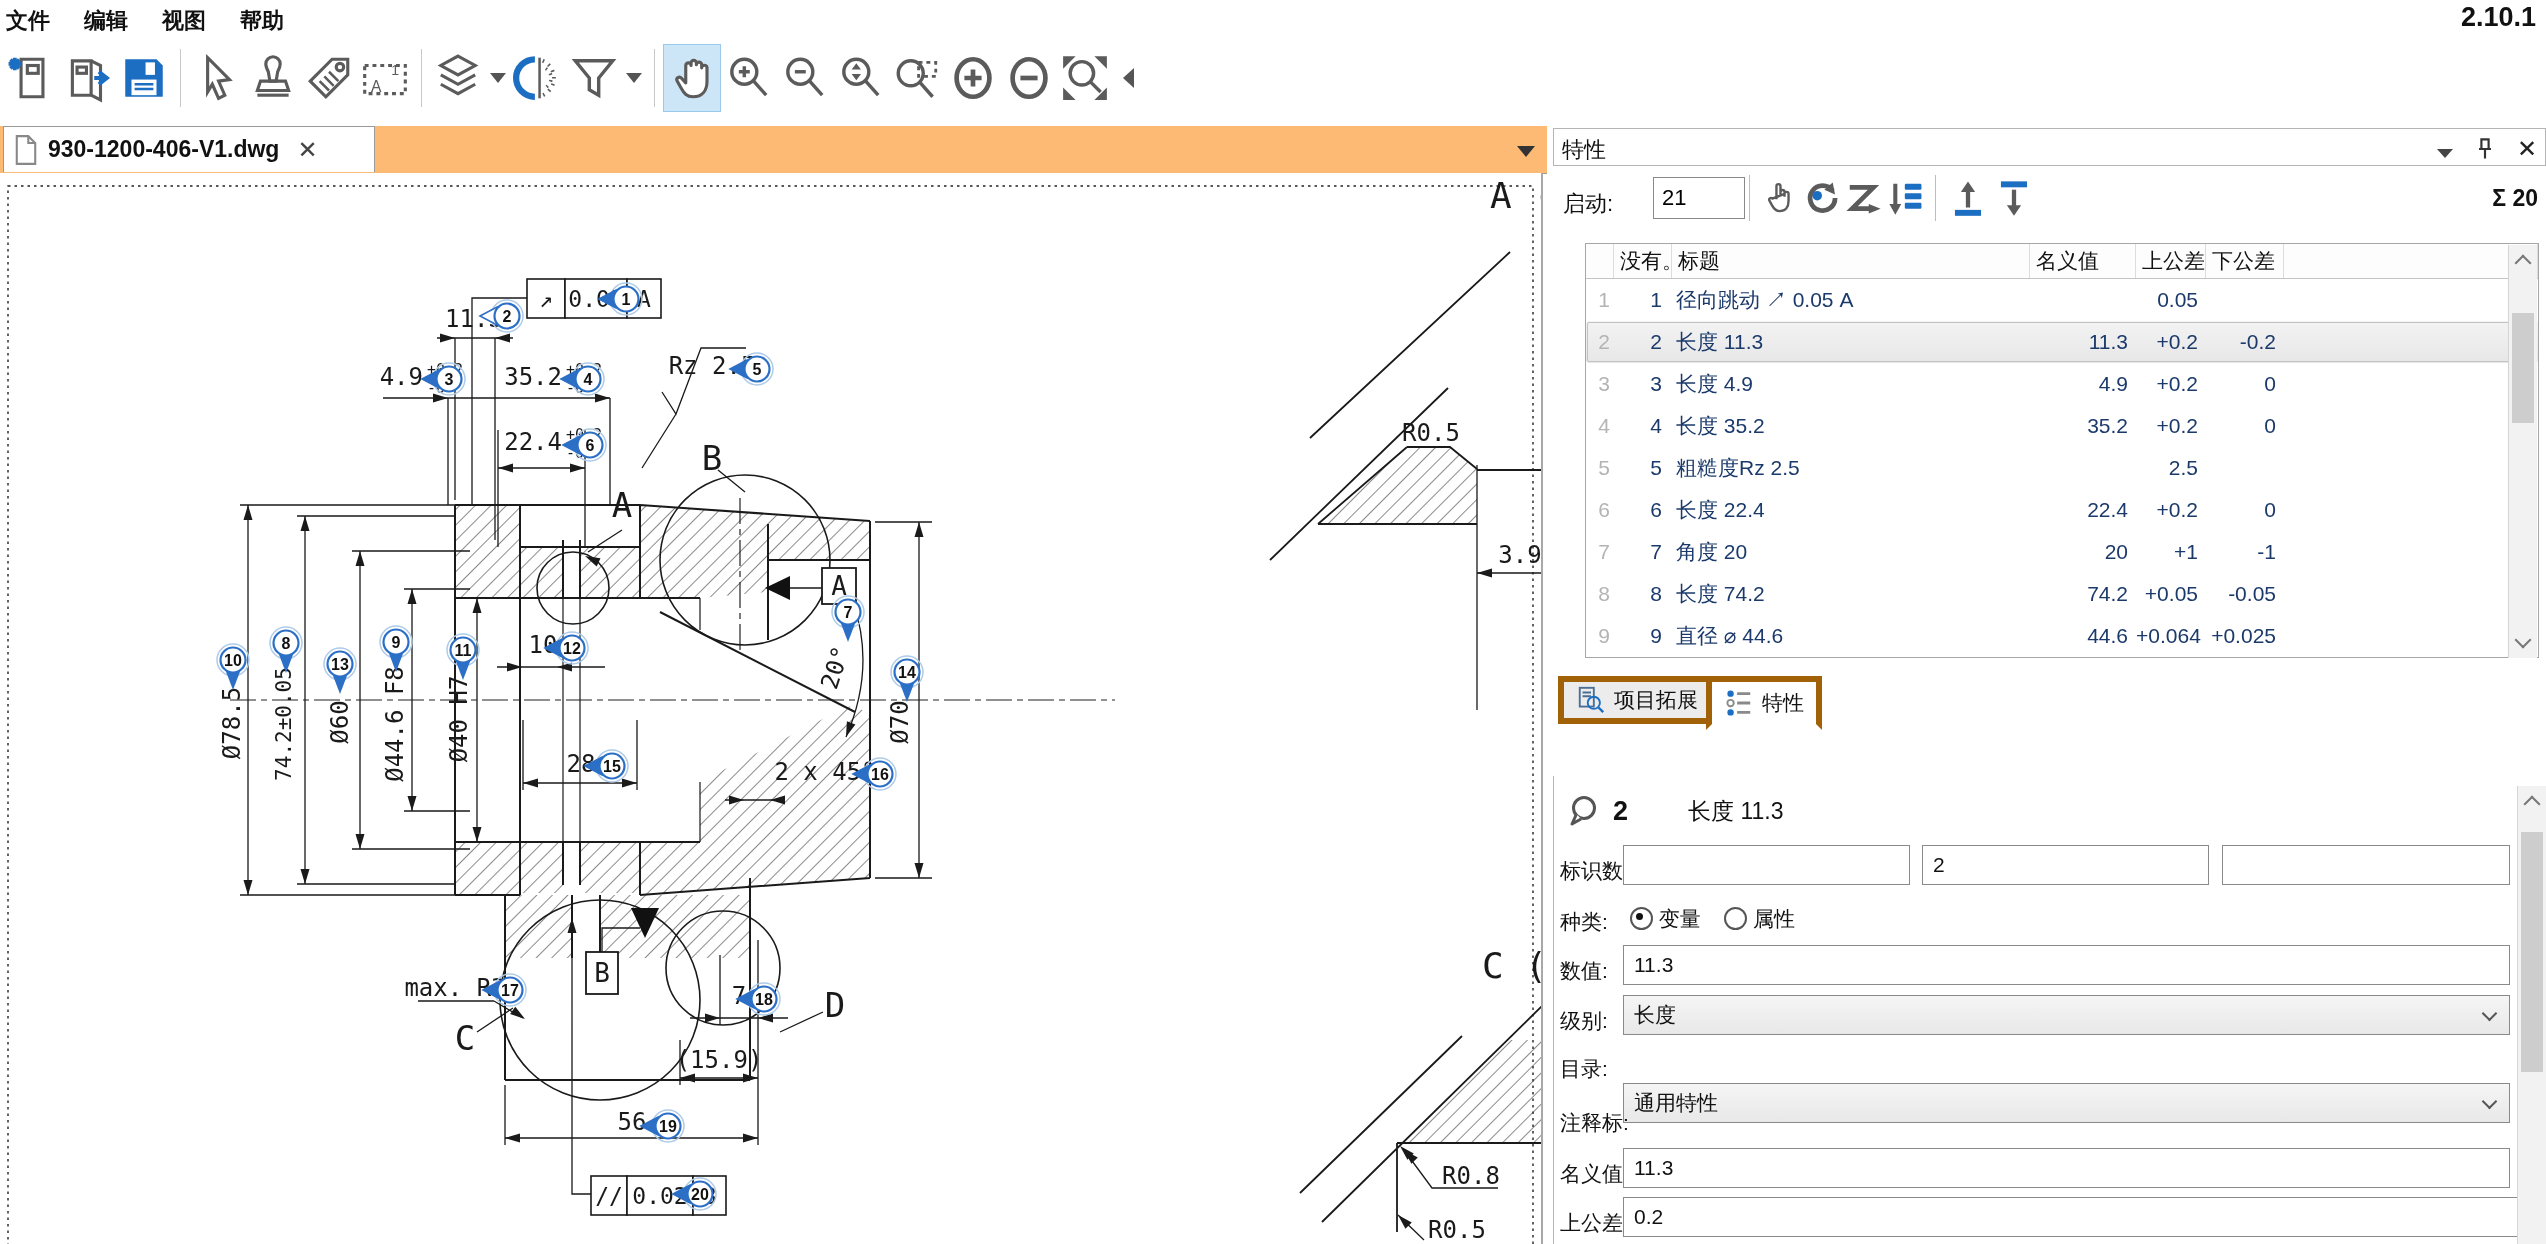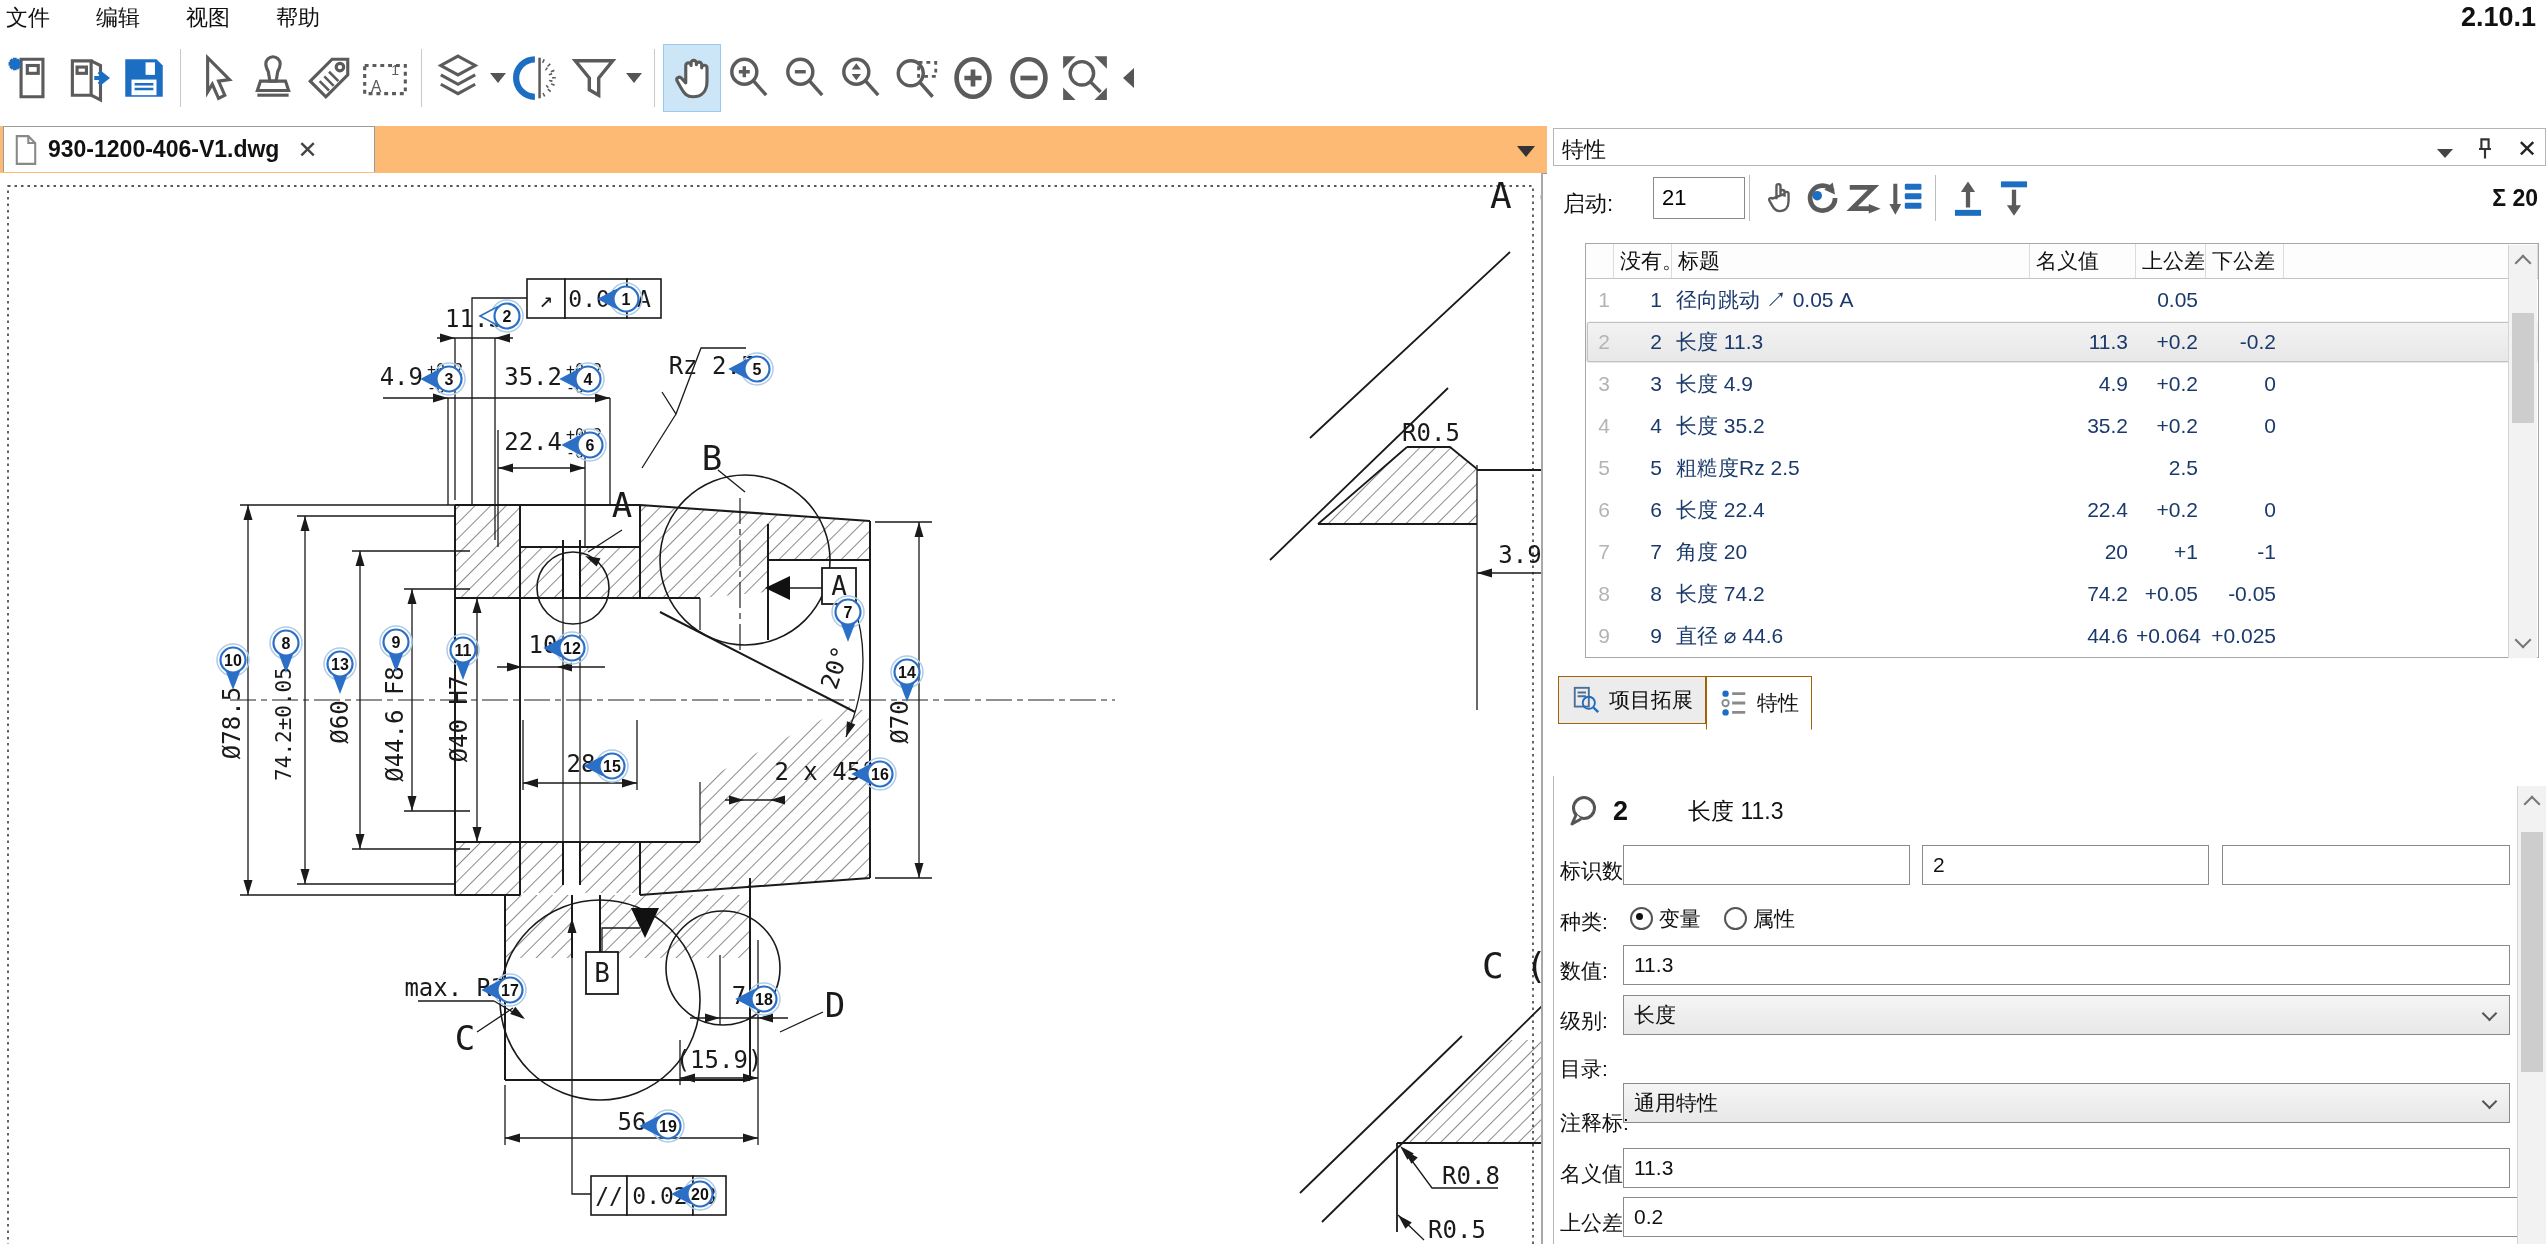--- a/index.html
+++ b/index.html
@@ -1,19 +1,19 @@
 <!DOCTYPE html>
 <html><head>
 <meta charset="utf-8">
 <style>
   html,body{margin:0;padding:0;background:#fff;}
   body{font-family:"Liberation Sans",sans-serif;color:#111;}
   #app{position:relative;width:2546px;height:1244px;background:#fff;overflow:hidden;}
   
-  #menubar{position:absolute;left:6px;top:0;height:36px;display:flex;align-items:center;gap:46px;font-size:22px;}
+  #menubar{position:absolute;left:6px;top:0;height:36px;display:flex;align-items:flex-end;gap:34px;font-size:22px;font-weight:bold;}
   .menu-item{cursor:default;}
   #version{position:absolute;right:10px;top:2px;font-size:27px;font-weight:bold;}
   
   #toolbar{position:absolute;left:4px;top:42px;height:72px;display:flex;align-items:center;}
   .tbtn{width:56px;height:66px;display:flex;align-items:center;justify-content:center;}
   .tbtn svg{width:50px;height:50px;}
   .tbtn.active{background:#cde6f7;border:1px solid #9ac9ee;}
   .tsep{width:1px;height:58px;background:#c9c9c9;margin:0 8px;}
   .tdrop{width:0;height:0;border-left:8px solid transparent;border-right:8px solid transparent;border-top:10px solid #555;margin:0 4px;align-self:center;}
   .tcollapse{width:0;height:0;border-top:10px solid transparent;border-bottom:10px solid transparent;border-right:11px solid #555;margin-left:10px;}
@@ -51,21 +51,21 @@
   .c-title{padding-left:4px;white-space:nowrap;overflow:hidden;}
   .c-num{text-align:right;padding-right:8px;}
   
   #t-scroll{position:absolute;right:1px;top:1px;width:28px;background:#f2f2f2;border-left:1px solid #d5d5d5;}
   .sb-btn{height:30px;display:flex;align-items:center;justify-content:center;}
   .chev{width:10px;height:10px;border-right:2px solid #777;border-bottom:2px solid #777;}
   .chev.up{transform:rotate(-135deg);margin-top:6px;}
   .chev.down{transform:rotate(45deg);margin-bottom:6px;}
   .sb-thumb{position:absolute;left:3px;width:22px;background:#cdcdcd;}
   
-  .btab{position:absolute;display:flex;align-items:center;gap:8px;border:1px solid #a16207;font-size:21px;padding:0 12px;box-sizing:border-box;}
+  .btab{position:absolute;display:flex;align-items:center;gap:8px;border:6px solid #a16207;font-size:21px;padding:0 12px;box-sizing:border-box;}
   #btab1{left:1558px;top:676px;height:48px;background:#ececec;}
   #btab2{left:1706px;top:676px;height:54px;background:#fff;border-bottom-color:#fff;z-index:3;}
   .btab svg{width:30px;height:30px;}
   
   #p2-body{position:absolute;left:1553px;top:776px;width:993px;height:468px;border-left:1px solid #b5b5b5;border-right:1px solid #b5b5b5;background:#fff;}
   #d-balloon-row{position:absolute;left:1565px;top:788px;height:46px;display:flex;align-items:center;gap:14px;}
   #d-balloon-row .bno{font-size:27px;font-weight:bold;}
   #d-balloon-row .btitle{font-size:23px;margin-left:46px;}
   .f-label{position:absolute;left:1560px;font-size:21px;}
   .f-input{position:absolute;border:1px solid #8a8a8a;background:#fff;font-size:21px;line-height:38px;padding:0 10px;box-sizing:border-box;height:40px;white-space:nowrap;overflow:hidden;}

